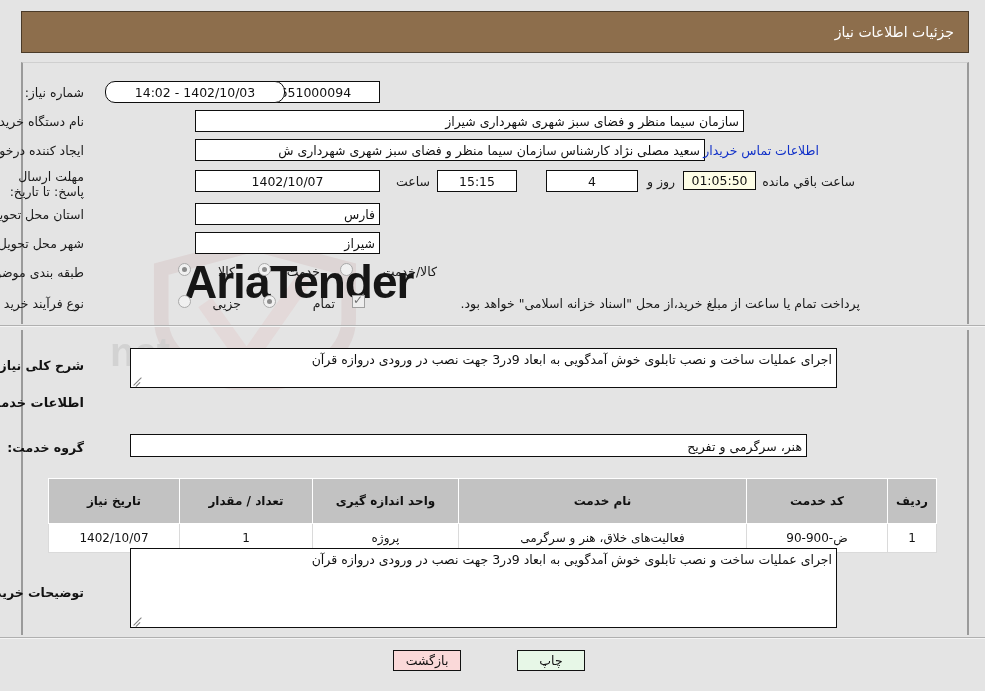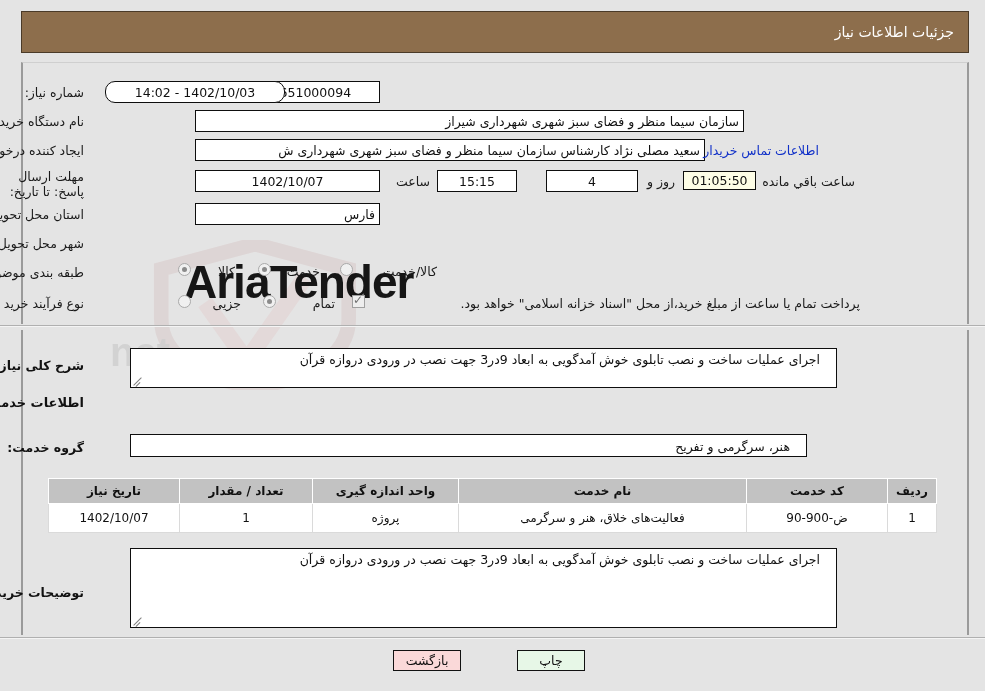--- a/index.html
+++ b/index.html
@@ -210,21 +210,21 @@
   }
 
   
   .ta {
     position: absolute;
     background: #ffffff;
     border: 1px solid #0e0e0e;
     box-sizing: border-box;
     font-size: 12.5px;
     color: #101010;
-    padding: 2px 16px;
+    padding: 2px 4px;
     z-index: 3;
     overflow: hidden;
     text-align: right;
     font-family: "DejaVu Sans", sans-serif;
     line-height: 17px;
   }
   .ta .grip {
     position: absolute;
     left: 2px;
     bottom: 1px;
@@ -282,21 +282,21 @@
     z-index: 3;
     background: #ffffff;
     font-family: "DejaVu Sans", sans-serif;
   }
   table.grid th {
     background: #c2c2c2;
     border: 1px solid #ffffff;
     color: #111111;
     font-weight: bold;
     height: 24px;
-    padding: 0 5px;
+    padding: 10px 5px;
     text-align: center;
   }
   table.grid td {
     background: #ffffff;
     border: 1px solid #dadada;
     color: #111111;
     height: 24px;
     padding: 2px 5px;
     text-align: center;
   }
@@ -359,20 +359,21 @@
   <div class="fld num" style="right:468px; top:170px; width:80px; height:22px;">15:15</div>
   <div class="fld num" style="right:347px; top:170px; width:92px; height:22px;">4</div>
   <div class="plain" style="right:310px; top:174px;">روز و</div>
   <div class="fld num cream" style="right:229px; top:171px; width:73px; height:19px;">01:05:50</div>
   <div class="plain" style="right:130px; top:174px;">ساعت باقي مانده</div>
 
   <div class="lbl" style="right:901px; top:207px;">استان محل تحویل:</div>
   <div class="fld right" style="right:605px; top:203px; width:185px; height:22px;">فارس</div>
 
   <div class="lbl" style="right:901px; top:236px;">شهر محل تحویل:</div>
+  <div class="fld right" style="right:605px; top:232px; width:185px; height:22px;">شیراز</div>
 
   <div class="lbl" style="right:901px; top:265px;">طبقه بندی موضوعی:</div>
 
   <div class="radio on" style="right:794px; top:263px;"></div>
   <div class="plain" style="right:750px; top:264px;">کالا</div>
 
   <div class="radio on" style="right:714px; top:263px;"></div>
   <div class="plain" style="right:665px; top:264px;">خدمت</div>
 
   <div class="radio" style="right:632px; top:263px;"></div>

